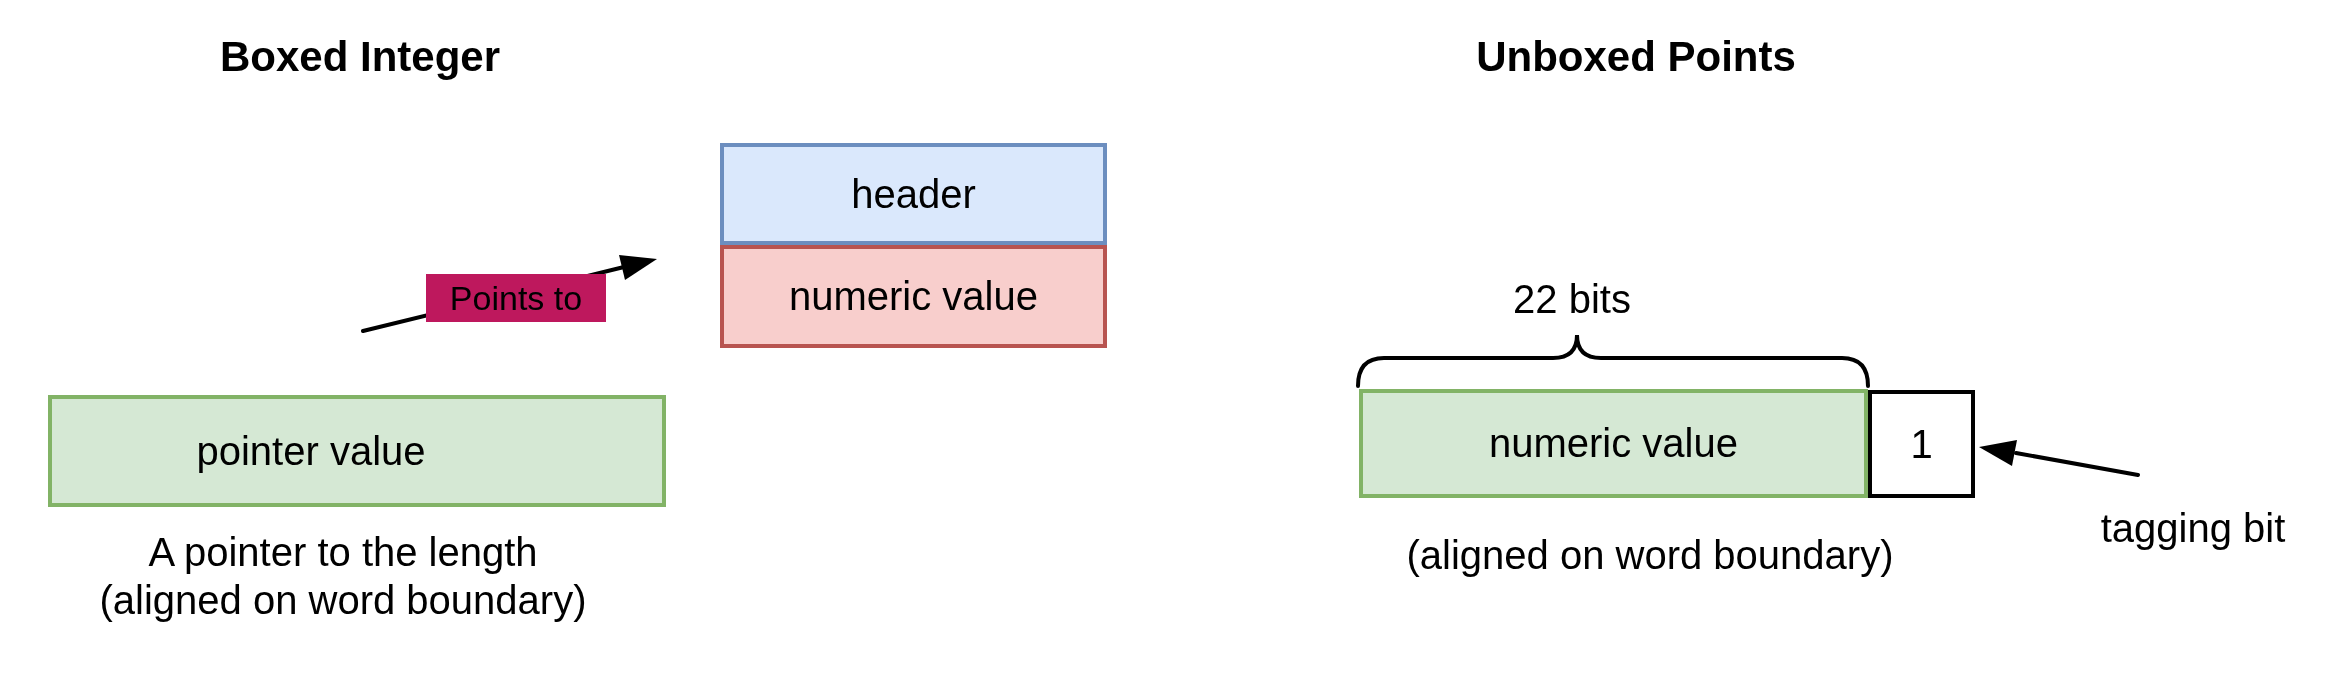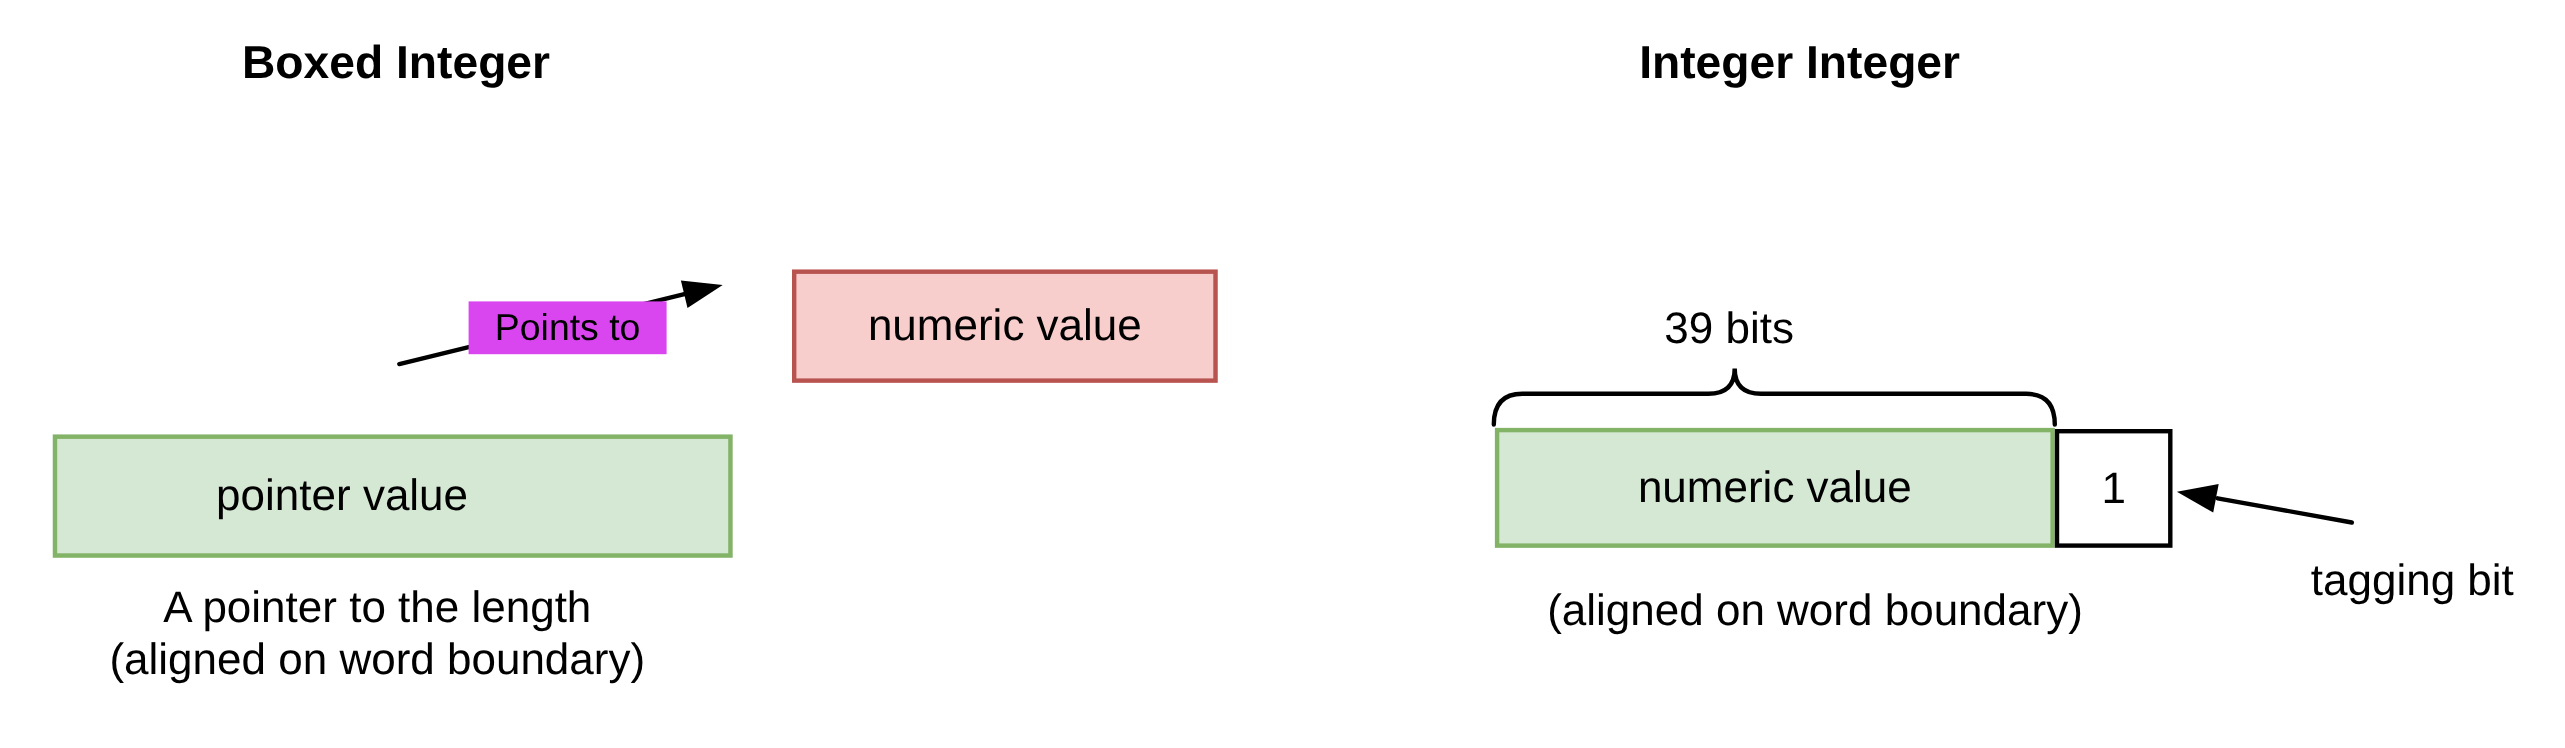--- a/index.html
+++ b/index.html
@@ -34,21 +34,21 @@
   .free-label {
     font-size: 40px;
     text-align: center;
     white-space: nowrap;
   }
   .edge-label {
     display: flex;
     align-items: center;
     justify-content: center;
     font-size: 34px;
-    background: #d946ef;
+    background: #be185d;
     white-space: nowrap;
     text-align: center;
   }
   .caption {
     font-size: 40px;
     line-height: 48px;
     text-align: center;
     white-space: nowrap;
   }
   svg.overlay {
@@ -74,39 +74,42 @@
       <path class="stroke" stroke-linecap="round" d="M 1358 386 Q 1358 358 1384 358 L 1553 358 Q 1577 358 1577 335 Q 1577 358 1601 358 L 1842 358 Q 1868 358 1868 386"></path>
     </g>
     <g>
       <path class="stroke" d="M 2138 475 L 2016 453" stroke-linecap="round"></path>
       <polygon class="fillhead" points="1979,447 2017,440 2012,466"></polygon>
     </g>
   </svg>
 
   <div class="abs diagram-title" style="left:60px; top:33px; width:600px;">Boxed Integer</div>
 
+  <div class="abs cell cell-blue" style="left:720px; top:143px; width:387px; height:102px;">
+    <span>header</span>
+  </div>
 
   <div class="abs cell cell-red" style="left:720px; top:245px; width:387px; height:103px;">
     <span>numeric value</span>
   </div>
 
   <div class="abs edge-label" style="left:426px; top:274px; width:180px; height:48px;">Points to</div>
 
   <div class="abs cell cell-green" style="left:48px; top:395px; width:618px; height:112px; padding-right:92px;">
     <span>pointer value</span>
   </div>
 
   <div class="abs caption" style="left:43px; top:528px; width:600px;">
     <div>A pointer to the length</div>
     <div>(aligned on word boundary)</div>
   </div>
 
-  <div class="abs diagram-title" style="left:1336px; top:33px; width:600px;">Integer Integer</div>
+  <div class="abs diagram-title" style="left:1336px; top:33px; width:600px;">Unboxed Points</div>
 
-  <div class="abs free-label" style="left:1422px; top:277px; width:300px;">39 bits</div>
+  <div class="abs free-label" style="left:1422px; top:277px; width:300px;">22 bits</div>
 
   <div class="abs cell cell-green" style="left:1359px; top:389px; width:509px; height:109px;">
     <span>numeric value</span>
   </div>
 
   <div class="abs cell cell-white" style="left:1868px; top:390px; width:107px; height:108px;">
     <span>1</span>
   </div>
 
   <div class="abs free-label" style="left:2043px; top:506px; width:300px;">tagging bit</div>

